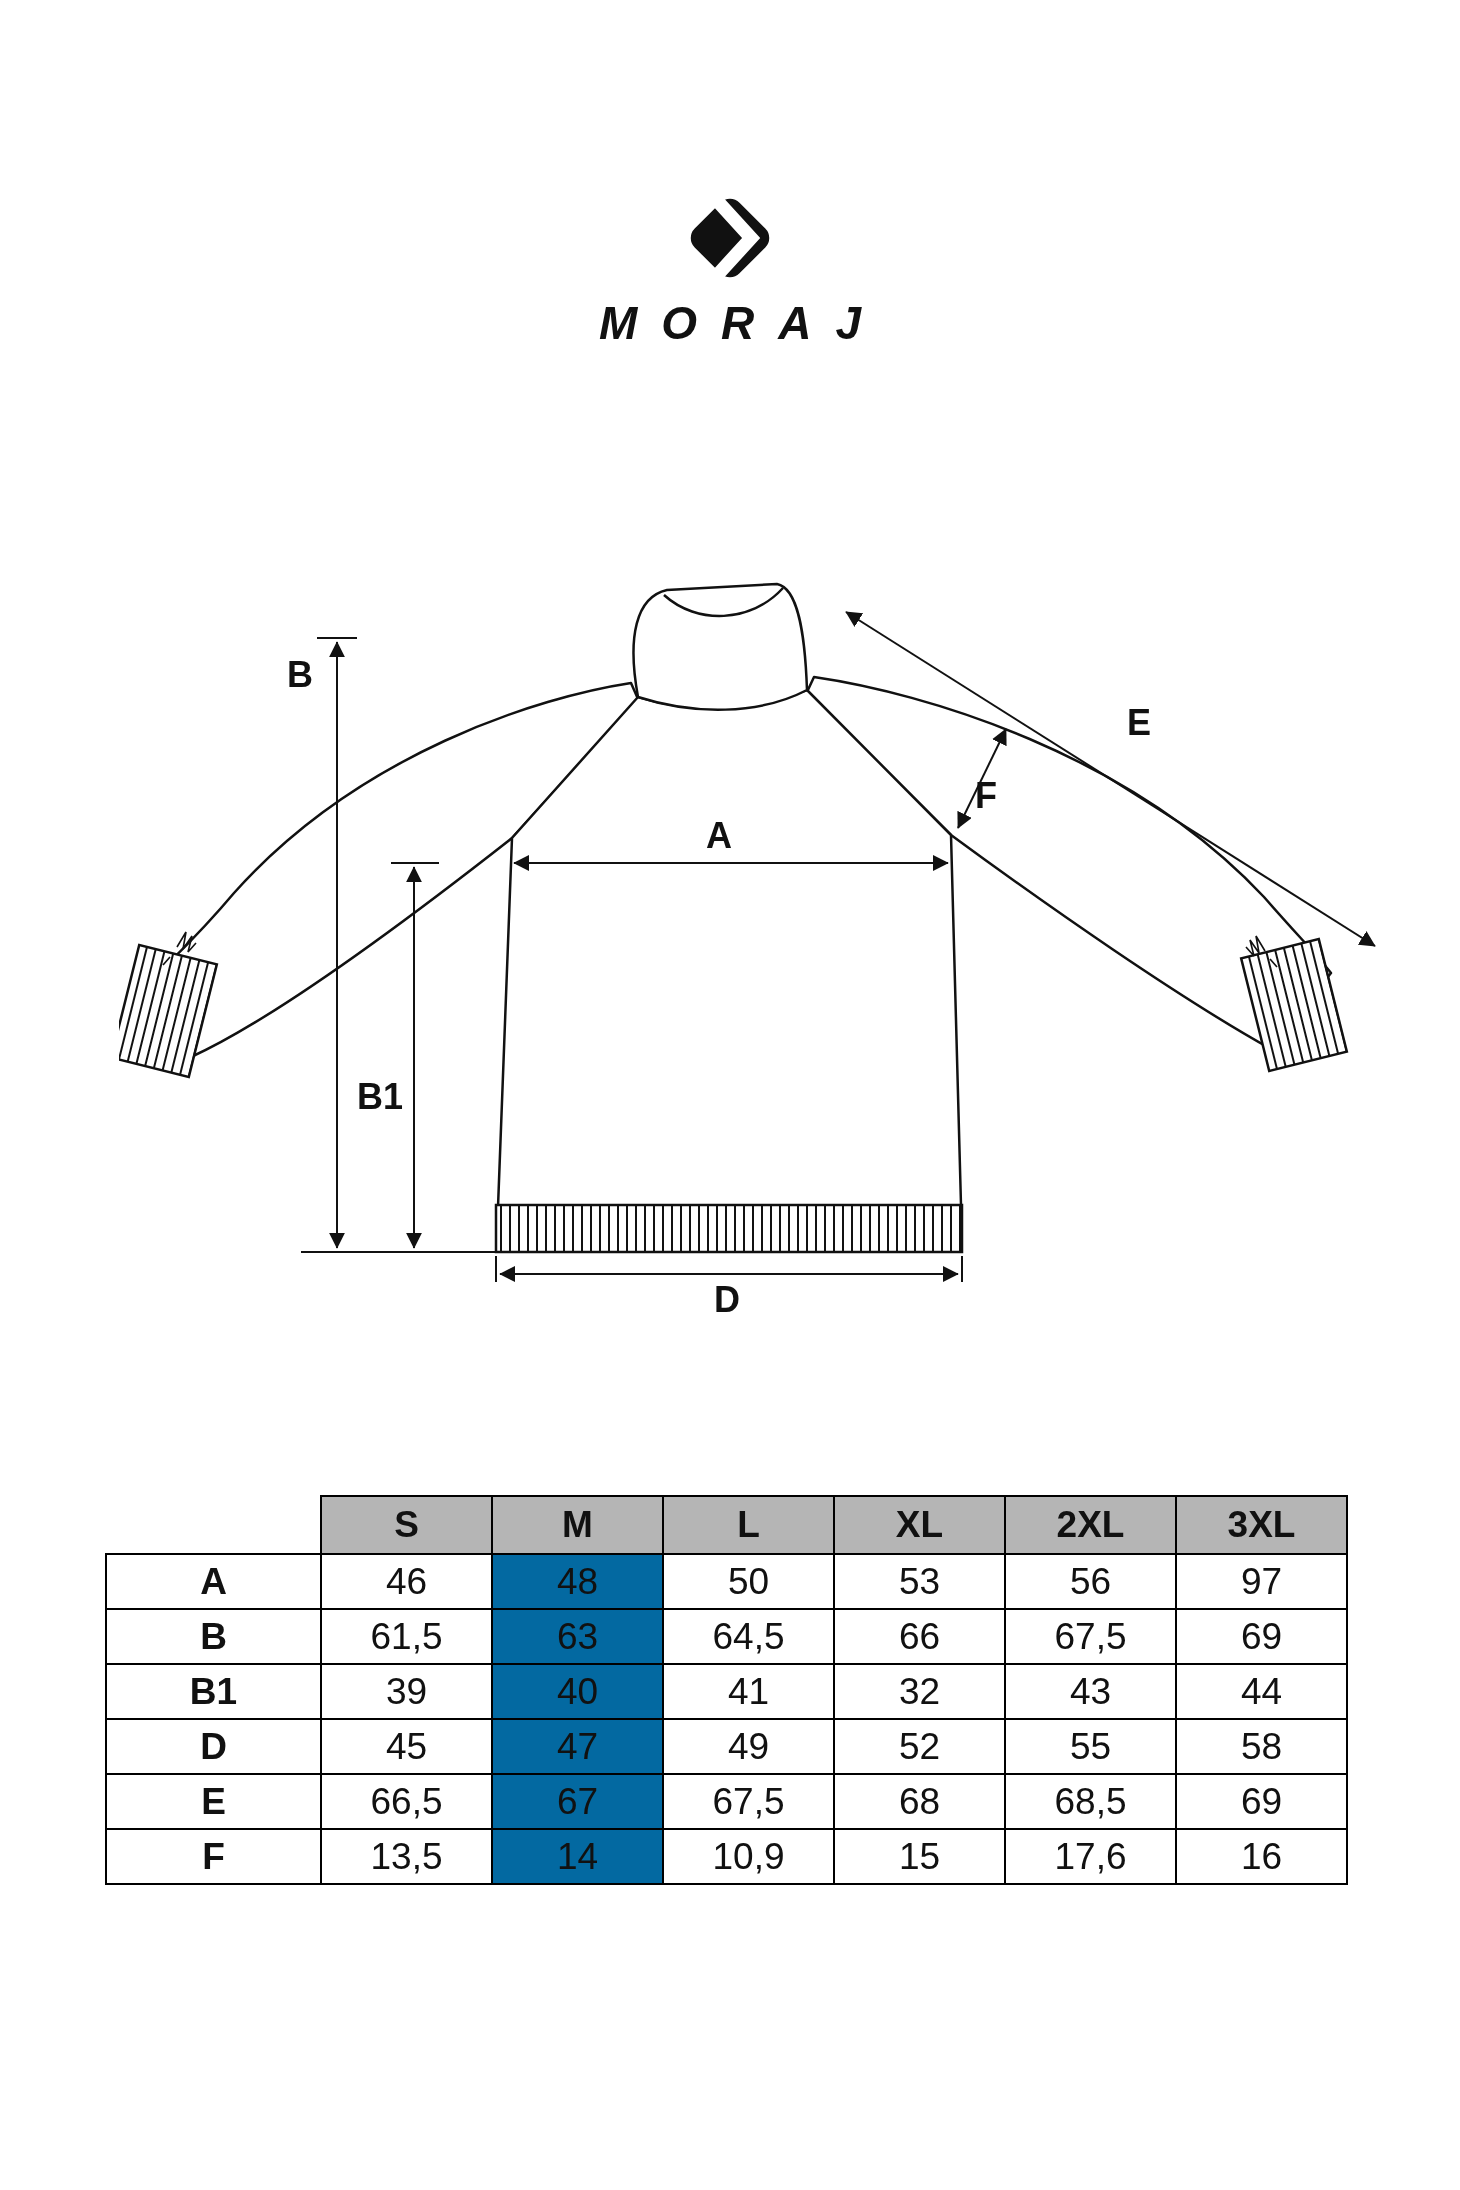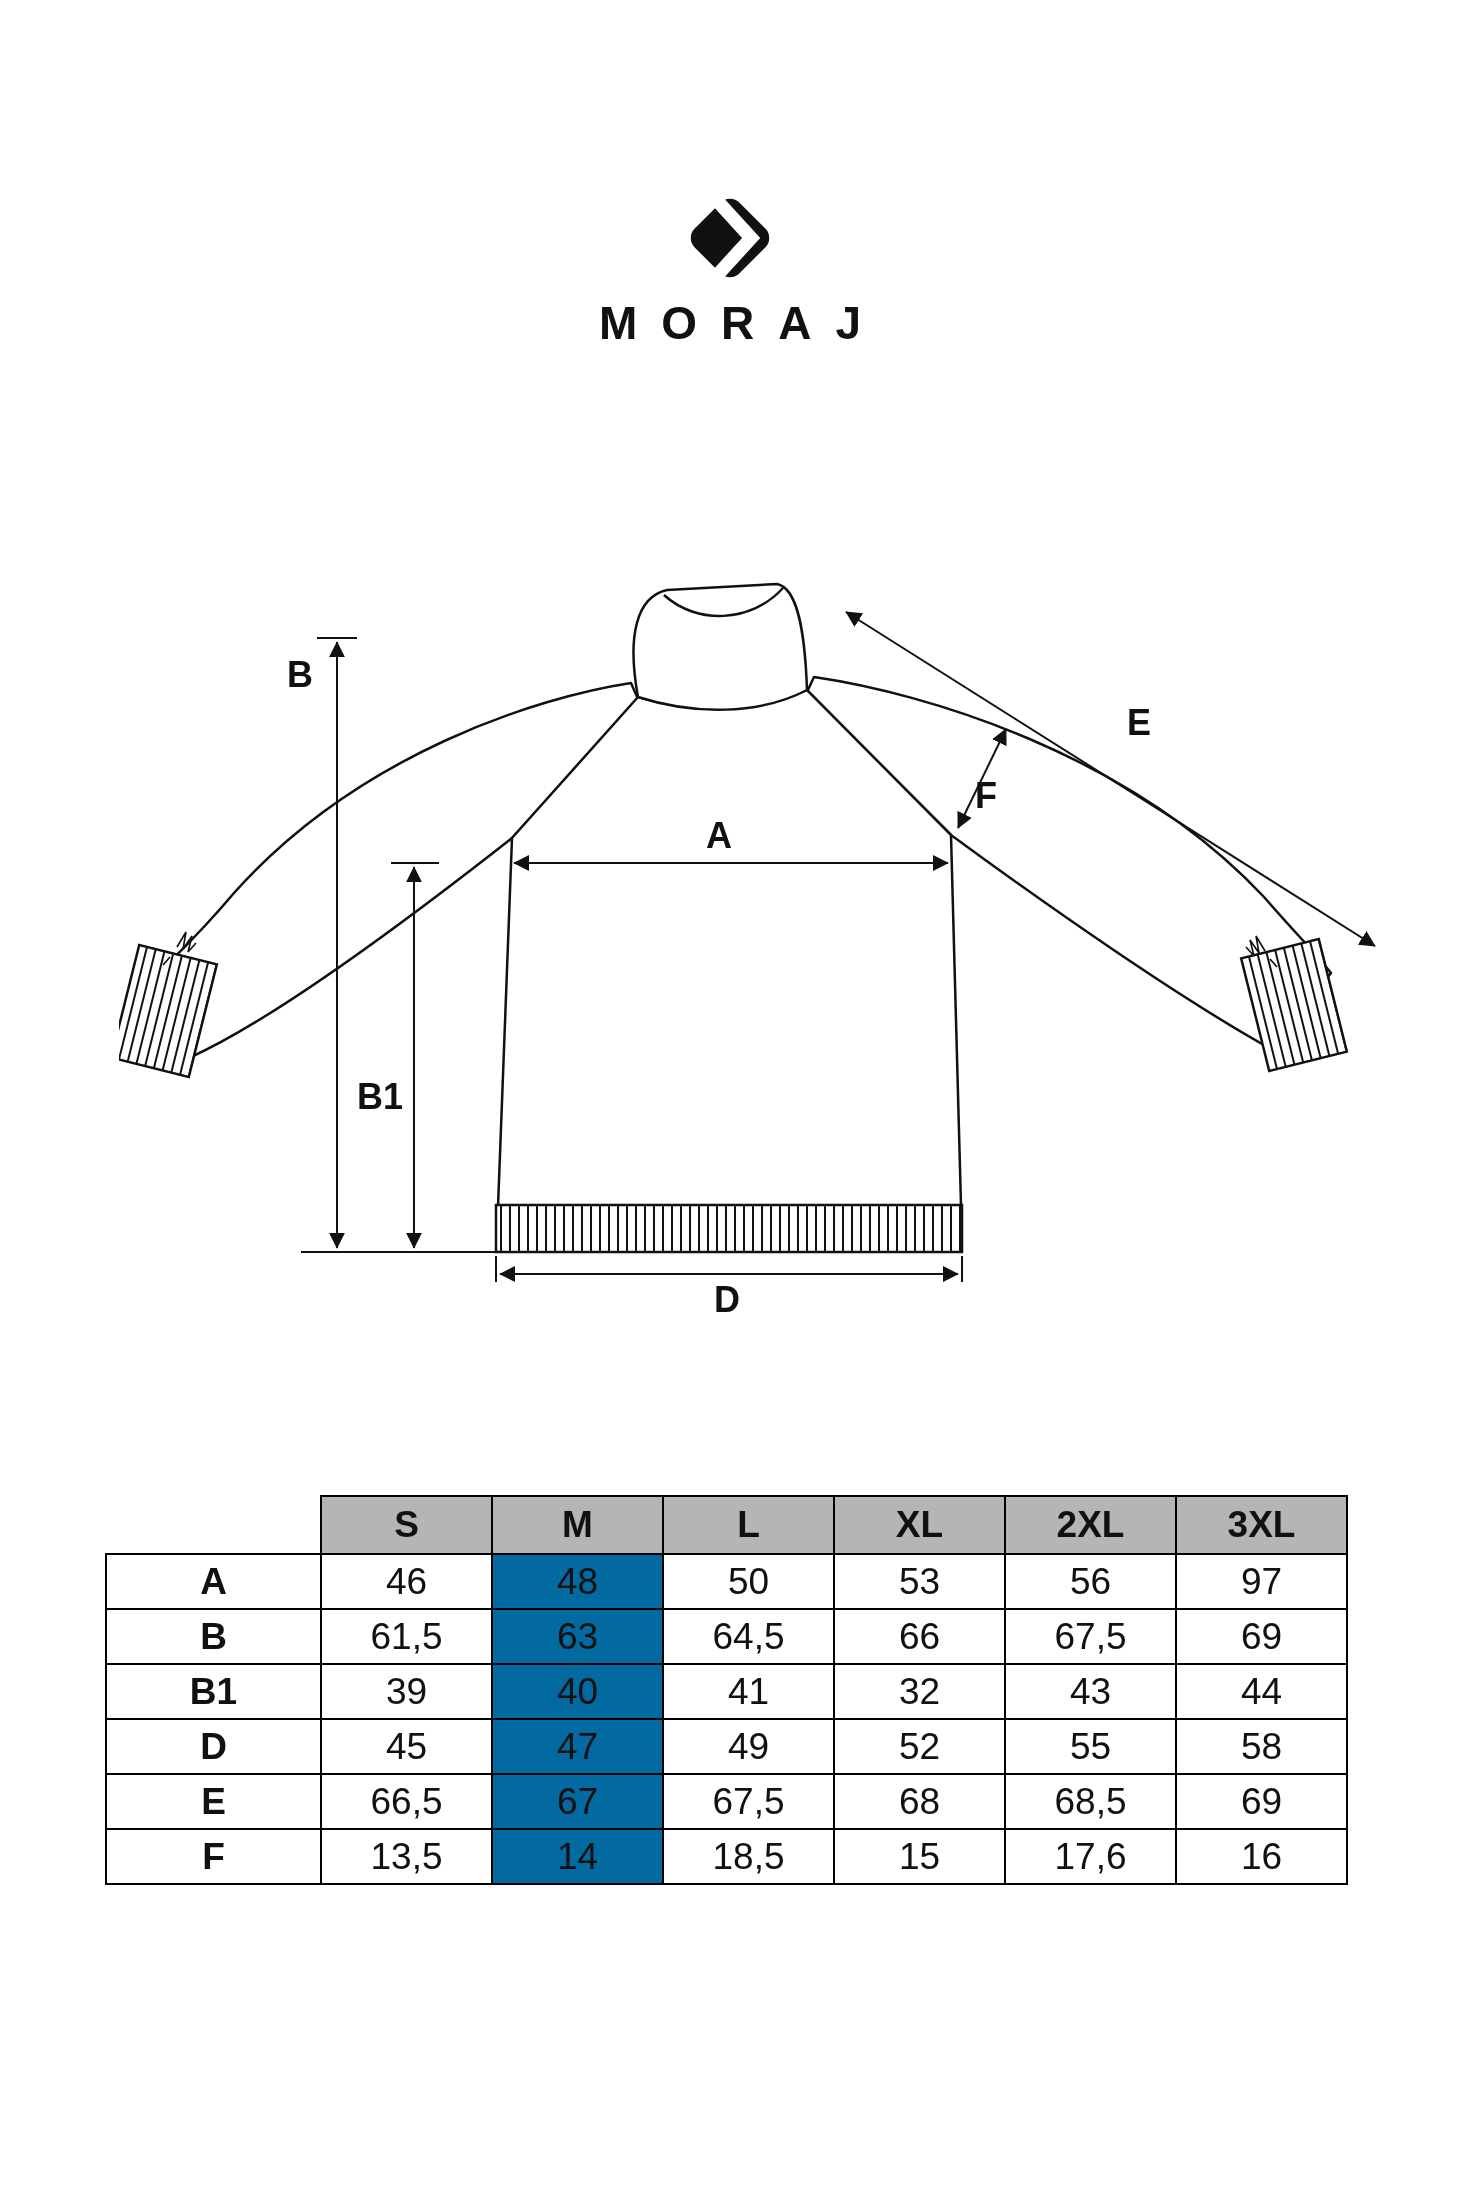--- a/index.html
+++ b/index.html
@@ -8,21 +8,21 @@
     position: relative;
     width: 1460px;
     height: 2190px;
     background: #ffffff;
     font-family: "Liberation Sans", sans-serif;
     color: #111111;
     overflow: hidden;
   }
 
   
-  .logo { position: absolute; top: 190px; left: 0; width: 100%; text-align: center; }
+  .logo { position: absolute; top: 190px; left: 0; width: 100%; text-align: center; font-style: italic; }
   .logo-icon { display: block; width: 96px; height: 96px; margin: 0 auto; }
   .wordmark-wrap { margin-top: 10px; text-align: center; }
   .wordmark {
     display: inline-block;
     font-size: 46px;
     font-weight: 700;
     letter-spacing: 24px;
     margin-right: -24px;
     color: #111111;
     white-space: nowrap;
@@ -202,21 +202,21 @@
         <td>67</td>
         <td>67,5</td>
         <td>68</td>
         <td>68,5</td>
         <td>69</td>
       </tr>
       <tr>
         <th>F</th>
         <td>13,5</td>
         <td>14</td>
-        <td>18,5</td>
+        <td>10,9</td>
         <td>15</td>
         <td>17,6</td>
         <td>16</td>
       </tr>
     </tbody>
   </table>
 
 </div>
 
 </body></html>

